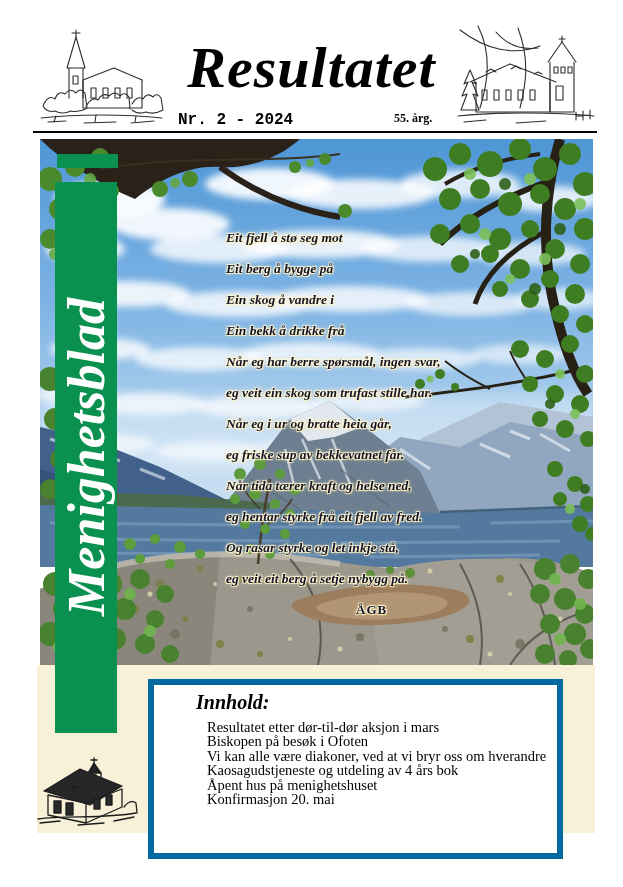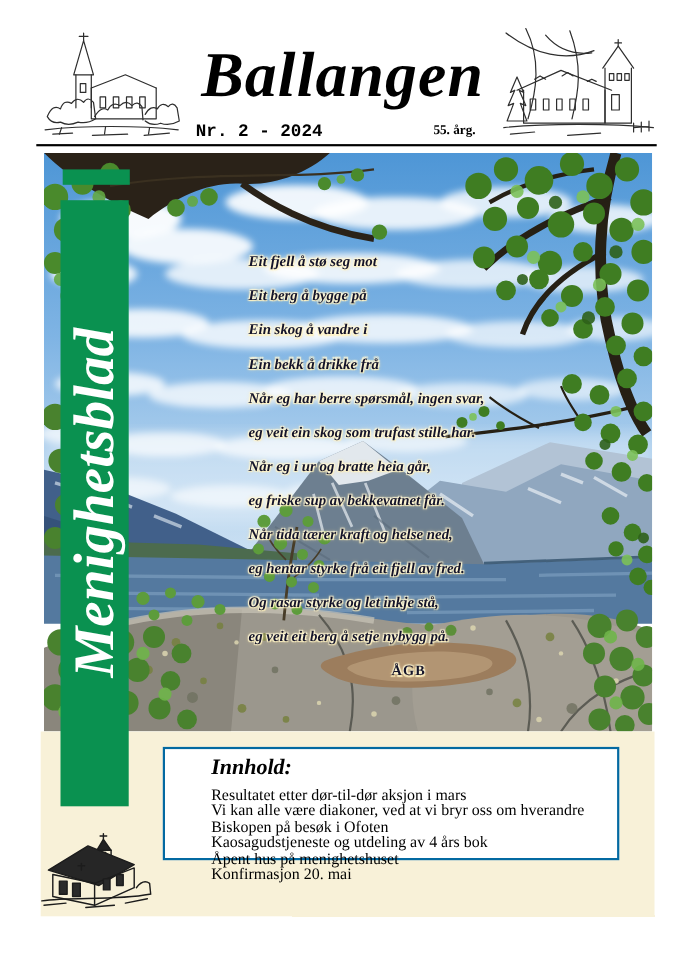--- a/index.html
+++ b/index.html
@@ -18,27 +18,27 @@
   .church-left  { position:absolute; left:36px;  top:26px; }
   .church-right { position:absolute; left:456px; top:24px; }
   .church-bottom{ position:absolute; left:34px;  top:755px; }
   .sketch { stroke:#2e2e2e; fill:none; stroke-width:1.1; stroke-linecap:round; stroke-linejoin:round; }
   
   .photo { position:absolute; left:40px; top:139px; width:553px; height:526px; overflow:hidden; }
   .photo svg { display:block; }
   
   .cream-panel { position:absolute; left:37px; top:665px; width:558px; height:168px; }
   .contents-box {
-    position:absolute; left:148px; top:679px; width:415px; height:103px;
-    background:#ffffff; border:2px solid #0369a1; box-sizing:border-box;
+    position:absolute; left:148px; top:679px; width:415px; height:180px;
+    background:#ffffff; border:6px solid #0369a1; box-sizing:border-box;
     padding:6px 10px 0 42px;
   }
   .contents-title { font-size:20px; line-height:23px; font-weight:bold; font-style:italic; margin-bottom:6px; }
   .contents-list  { font-size:14.5px; line-height:14.4px; }
-  .contents-list div { white-space:nowrap; }
+  .contents-list div { white-space:nowrap;margin-left:11px; }
   
   .banner-tab  { position:absolute; left:57px; top:154px; width:61px; height:14px; }
   .banner-bar  { position:absolute; left:55px; top:182px; width:62px; height:551px; }
   .banner-label {
     position:absolute; left:-190px; top:426px; width:551px; height:62px;
     transform:rotate(-90deg); transform-origin:center center;
     display:flex; align-items:center; justify-content:center;
     color:#ffffff; font-size:52px; font-weight:bold; font-style:italic;
   }
   
@@ -80,21 +80,21 @@
         <path d="M7,80 q5,-12 12,-7 q3,-9 10,-5 q5,-7 11,-1 q4,-6 9,0 l2,15 q-8,5 -16,3 q-9,4 -16,0 q-8,2 -12,-5"></path>
         <path d="M50,80 q6,-10 12,-6 q4,-8 11,-4 q6,-6 11,0 q5,-5 9,1 l1,12"></path>
         <path d="M96,78 q5,-9 11,-5 q4,-7 10,-2 q4,-5 8,1 l2,12 q-9,5 -17,2 q-8,3 -14,-2"></path>
         <path d="M5,92 C40,88 90,88 126,92"></path>
         <path d="M12,96 L30,95 M48,97 L80,96 M95,97 L118,95"></path>
         <path d="M20,90 l-2,6 M60,89 l-1,7 M100,90 l-1,6"></path>
       </g>
     </svg>
   </div>
 
-  <div class="masthead-title">Ballangen</div>
+  <div class="masthead-title">Resultatet</div>
   <div class="issue-no">Nr. 2 - 2024</div>
   <div class="volume-no">55. årg.</div>
 
   <div class="church-right">
     <svg width="140" height="112" viewBox="0 0 140 112">
       <g class="sketch">
         <path d="M14,58 L54,40 L100,58"></path>
         <path d="M20,58 L20,88 L94,88 L94,58"></path>
         <path d="M94,38 L94,88 L118,88 L118,38"></path>
         <path d="M92,38 L106,18 L120,38"></path>
@@ -452,22 +452,22 @@
     <div class="mb16">eg veit eit berg å setje nybygg på.</div>
     <div class="poem-sig">ÅGB</div>
   </div>
 
   <div class="cream-panel" style="background: rgb(248, 241, 216);"></div>
 
   <div class="contents-box">
     <div class="contents-title">Innhold:</div>
     <div class="contents-list">
       <div>Resultatet etter dør-til-dør aksjon i mars</div>
+      <div>Biskopen på besøk i Ofoten</div>
       <div>Vi kan alle være diakoner, ved at vi bryr oss om hverandre</div>
-      <div>Biskopen på besøk i Ofoten</div>
       <div>Kaosagudstjeneste og utdeling av 4 års bok</div>
       <div>Åpent hus på menighetshuset</div>
       <div>Konfirmasjon 20. mai</div>
     </div>
   </div>
 
   <div class="church-bottom">
     <svg width="106" height="72" viewBox="0 0 106 72">
       <g stroke="#1c1c1c" fill="none" stroke-width="1.3" stroke-linejoin="round" stroke-linecap="round">
         <path d="M60,3 L60,8 M57,5 L63,5"></path>

